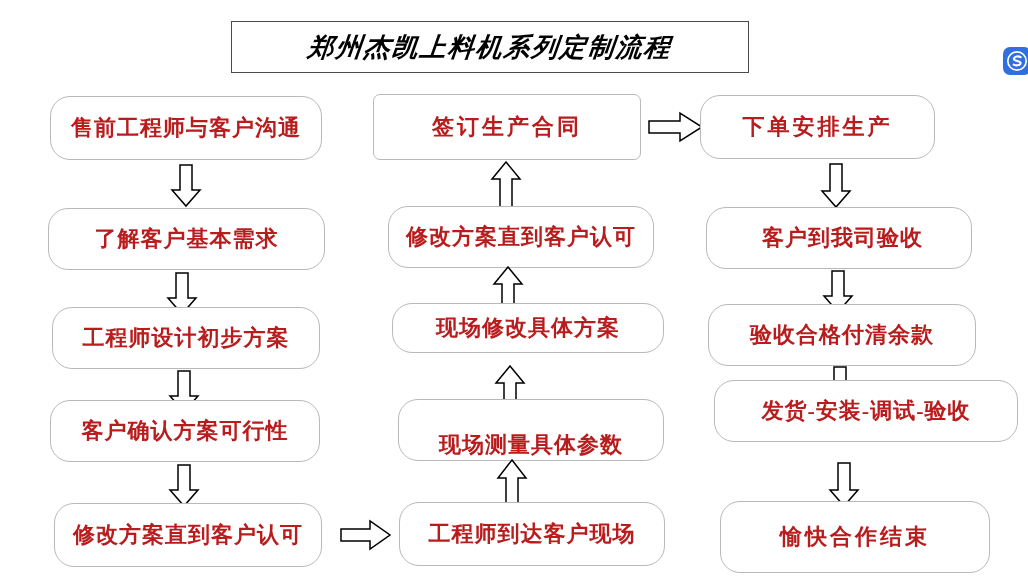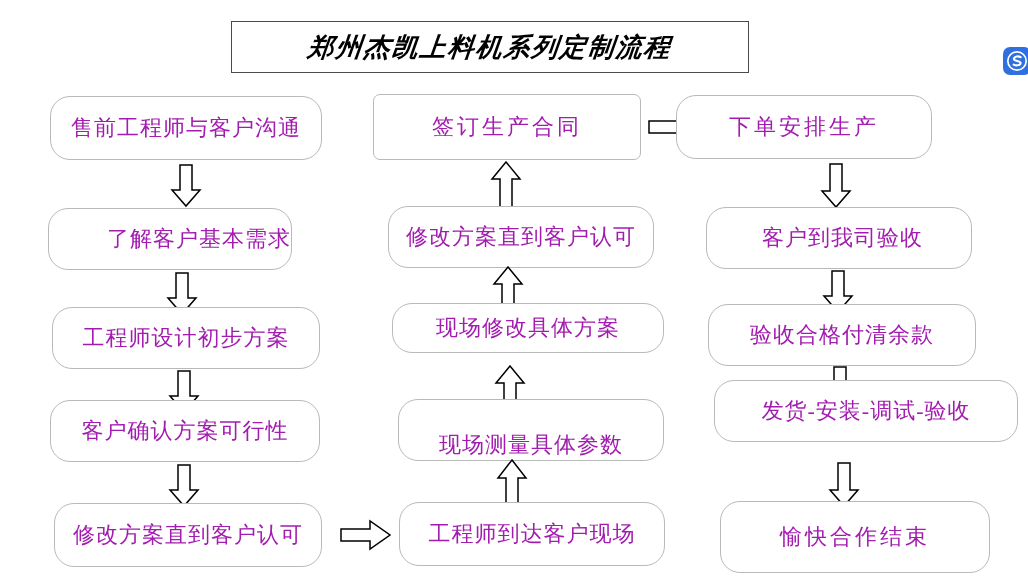--- a/index.html
+++ b/index.html
@@ -50,22 +50,22 @@
     border: 1px solid #b9b9b9;
     border-radius: 20px;
     background: #ffffff;
     display: flex;
     align-items: center;
     justify-content: center;
   }
   .node-label {
     font-family: "Liberation Serif", "DejaVu Serif", serif;
     font-size: 22px;
-    font-weight: normal;
-    color: #a21caf;
+    font-weight: bold;
+    color: #b91c1c;
     white-space: nowrap;
     letter-spacing: 1px;
   }
   .node-label.wide { letter-spacing: 3px; }
 
   
   .arrow {
     position: absolute;
   }
   .arrow svg { display: block; }
@@ -105,21 +105,21 @@
   <div class="node" style="left:50px; top:96px; width:272px; height:64px;">
     <span class="node-label">售前工程师与客户沟通</span>
   </div>
 
   <div class="arrow" style="left:166px; top:164px;">
     <svg width="40" height="44" viewBox="0 0 40 44">
       <path d="M14 1 L26 1 L26 26 L34 26 L20 42 L6 26 L14 26 Z" fill="#ffffff" stroke="#000000" stroke-width="1.5" stroke-linejoin="miter"></path>
     </svg>
   </div>
 
-  <div class="node" style="left:48px; top:208px; width:244px; height:62px;justify-content:flex-end;">
+  <div class="node" style="left:48px; top:208px; width:277px; height:62px;">
     <span class="node-label">了解客户基本需求</span>
   </div>
 
   <div class="arrow" style="left:162px; top:272px;">
     <svg width="40" height="44" viewBox="0 0 40 44">
       <path d="M14 1 L26 1 L26 26 L34 26 L20 42 L6 26 L14 26 Z" fill="#ffffff" stroke="#000000" stroke-width="1.5" stroke-linejoin="miter"></path>
     </svg>
   </div>
 
   <div class="node" style="left:52px; top:307px; width:268px; height:62px;">
@@ -195,21 +195,21 @@
   <div class="arrow" style="left:492px; top:459px;">
     <svg width="40" height="50" viewBox="0 0 40 50">
       <path d="M20 1 L34 19 L26 19 L26 48 L14 48 L14 19 L6 19 Z" fill="#ffffff" stroke="#000000" stroke-width="1.5" stroke-linejoin="miter"></path>
     </svg>
   </div>
 
   <div class="node" style="left:399px; top:502px; width:266px; height:64px;">
     <span class="node-label">工程师到达客户现场</span>
   </div>
 
-  <div class="node" style="left:676px; top:95px; width:256px; height:64px;">
+  <div class="node" style="left:700px; top:95px; width:235px; height:64px;">
     <span class="node-label wide">下单安排生产</span>
   </div>
 
   <div class="arrow" style="left:816px; top:163px;">
     <svg width="40" height="46" viewBox="0 0 40 46">
       <path d="M14 1 L26 1 L26 28 L34 28 L20 44 L6 28 L14 28 Z" fill="#ffffff" stroke="#000000" stroke-width="1.5" stroke-linejoin="miter"></path>
     </svg>
   </div>
 
   <div class="node" style="left:706px; top:207px; width:266px; height:62px;padding-left:7px;">

